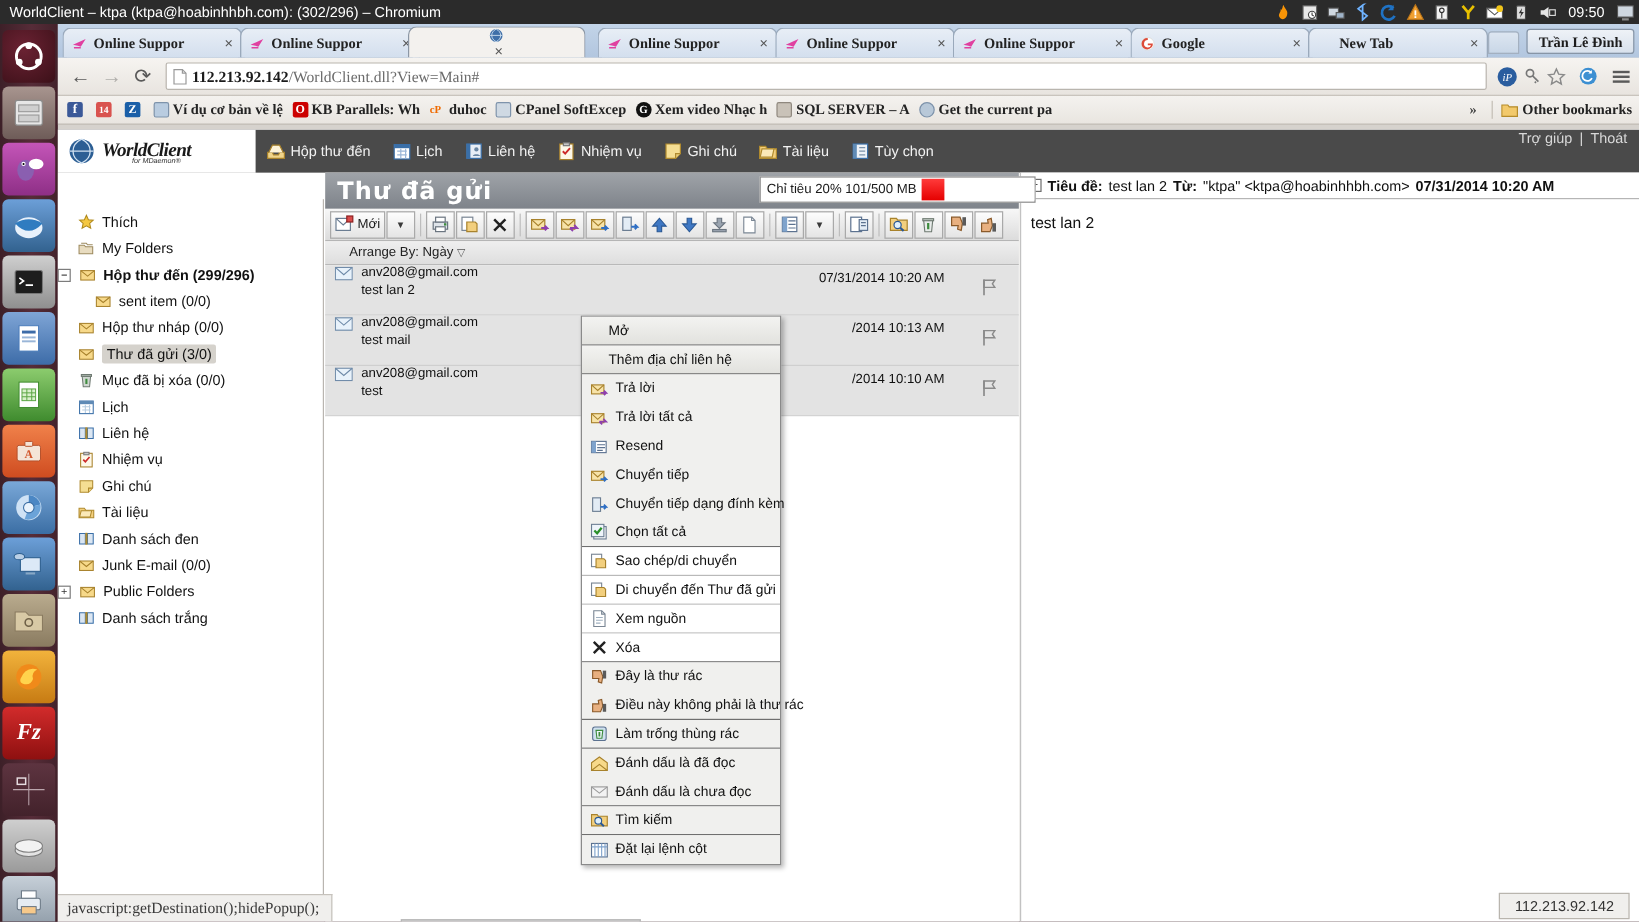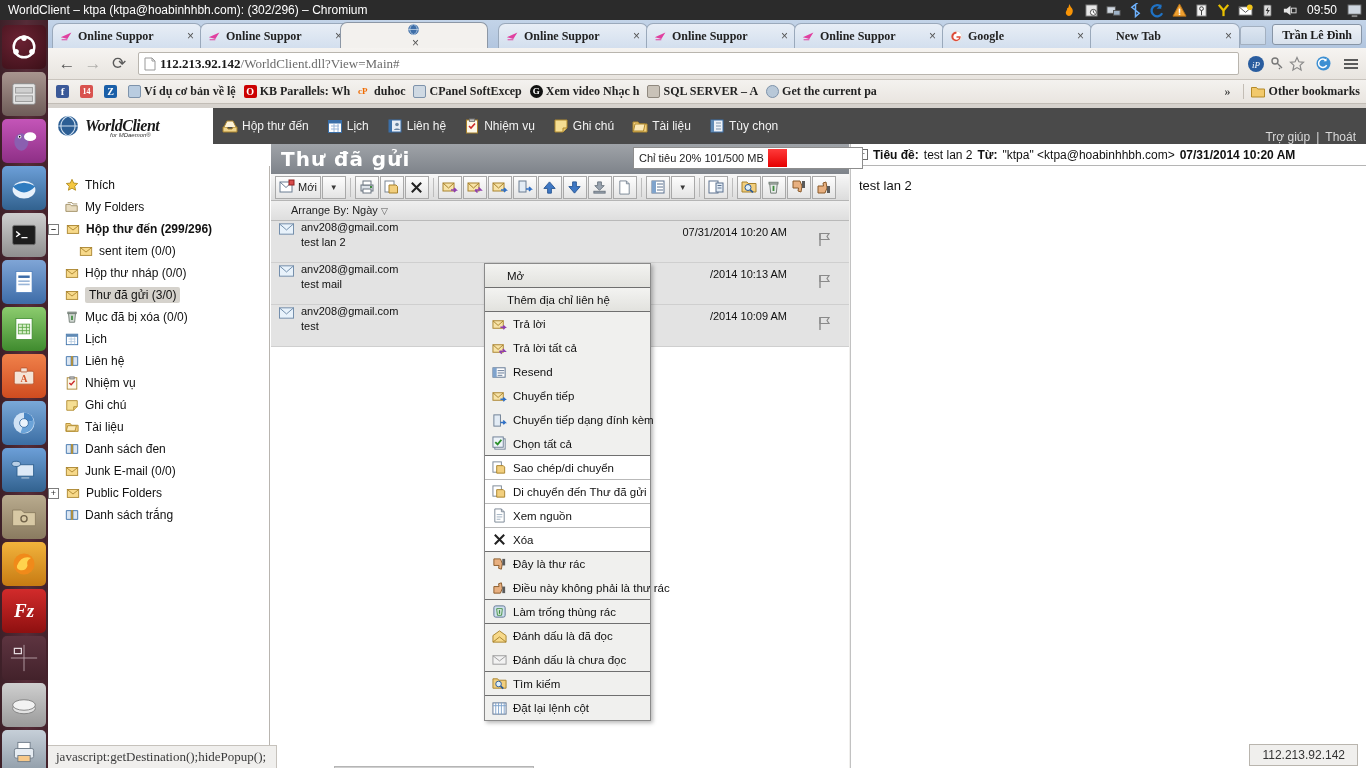--- a/index.html
+++ b/index.html
@@ -132,21 +132,21 @@
   #wc-logo-text { font-family: "Liberation Serif", serif; font-weight: bold; font-style: italic;
                   font-size: 16px; color: #1a1a1a; letter-spacing: -0.5px;}
   #wc-logo-sub { font-size: 6px; color: #333; position:absolute; left: 62px; top: 24px; font-style: italic;}
   .wc-nav {
     display: flex; align-items: center; gap: 4px;
     color: #f2f2f2; font-size: 12px; padding: 0 9px; white-space: nowrap;
   }
   .wc-nav .ni { width: 16px; height: 16px; display: inline-block; }
   #wc-header-right {
     position: absolute; right: 10px; top: 0; height: 36px;
-    display: flex; align-items: flex-end; color: #d9d9d9; font-size: 12px; gap: 6px;
+    display: flex; align-items: flex-start; color: #d9d9d9; font-size: 12px; gap: 6px;
   }
 
   
   #wc-body { position: absolute; left: 0; top: 36px; width: 1318px; height: 624px; background: #fff; }
 
   #acct-bar {
     position: absolute; left: 0; top: 0; width: 222px; height: 22px;
     background: #dedad5; border-bottom: 1px solid #b6b1aa;
     font-size: 11px; font-weight: bold; color: #1a1a1a;
     line-height: 22px; padding-left: 8px;
@@ -983,21 +983,21 @@
             <span class="env">
               <svg width="15" height="12" viewBox="0 0 16 12">
                   <rect x="0.5" y="0.5" width="15" height="11" fill="#e8f2fb" stroke="#6e8aa8"></rect>
                   <path d="M0.5 0.5 8 7 15.5 0.5" fill="none" stroke="#6e8aa8"></path>
                 </svg>
             </span>
             <span style="display:flex;flex-direction:column;gap:3px;">
               <span class="mfrom">anv208@gmail.com</span>
               <span class="msubj">test</span>
             </span>
-            <span class="mdate">/2014 10:09 AM</span>
+            <span class="mdate">/2014 10:10 AM</span>
             <span class="mflag">
               <svg width="14" height="15" viewBox="0 0 14 15">
                   <path d="M3 1v13" stroke="#8a8a8a" stroke-width="1.4"></path>
                   <path d="M3 1.5h9l-2 3 2 3H3Z" fill="none" stroke="#8a8a8a" stroke-width="1.2"></path>
                 </svg>
             </span>
           </div>
           <div id="msglist-empty"></div>
         </div>
 

